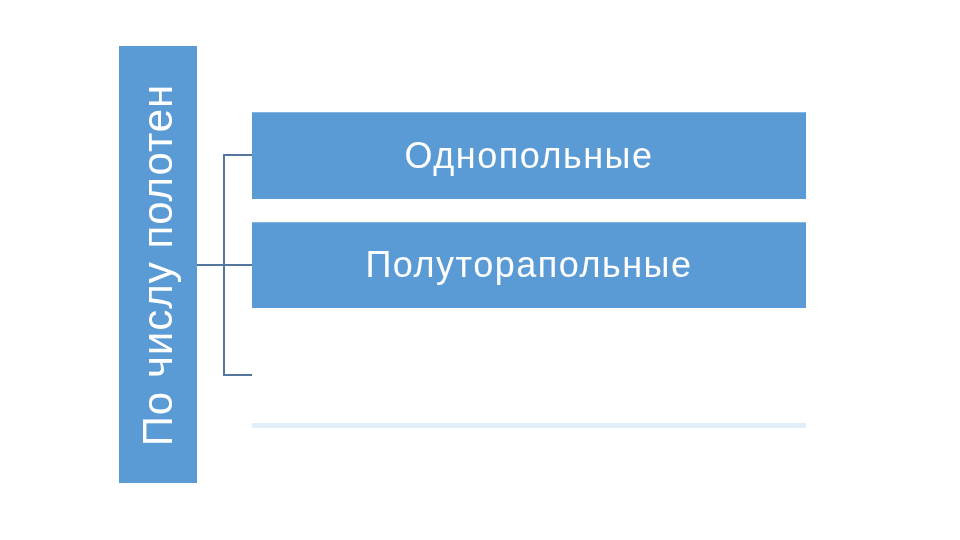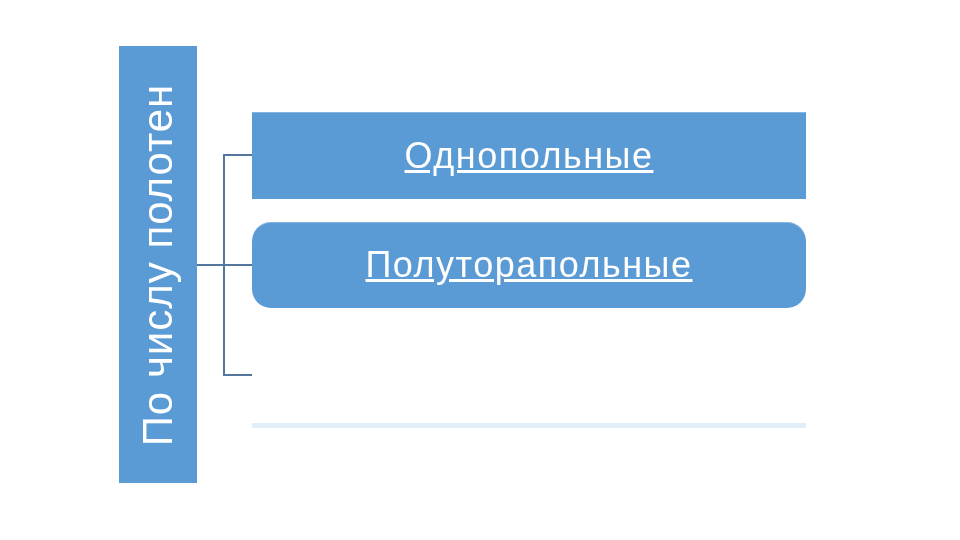--- a/index.html
+++ b/index.html
@@ -40,24 +40,23 @@
     width: 554px;
     height: 87px;
     background: var(--box-fill, #5B9BD5);
     display: flex;
     align-items: center;
     justify-content: center;
     color: var(--text, #ffffff);
     font-size: 36px;
     letter-spacing: 1.5px;
     box-shadow: inset 0 1px 0 rgba(255,255,255,0.25);
-    text-decoration: underline;
   }
   .box-1 { top: 112px; }
-  .box-2 { top: 222px; height: 86px; border-radius: 19px; }
+  .box-2 { top: 222px; height: 86px; }
   .box-3 { top: 332px; }
   .connector {
     position: absolute;
     background: var(--connector, #54789D);
   }
   .connector-trunk {
     left: 223px;
     top: 155px;
     width: 2px;
     height: 221px;

